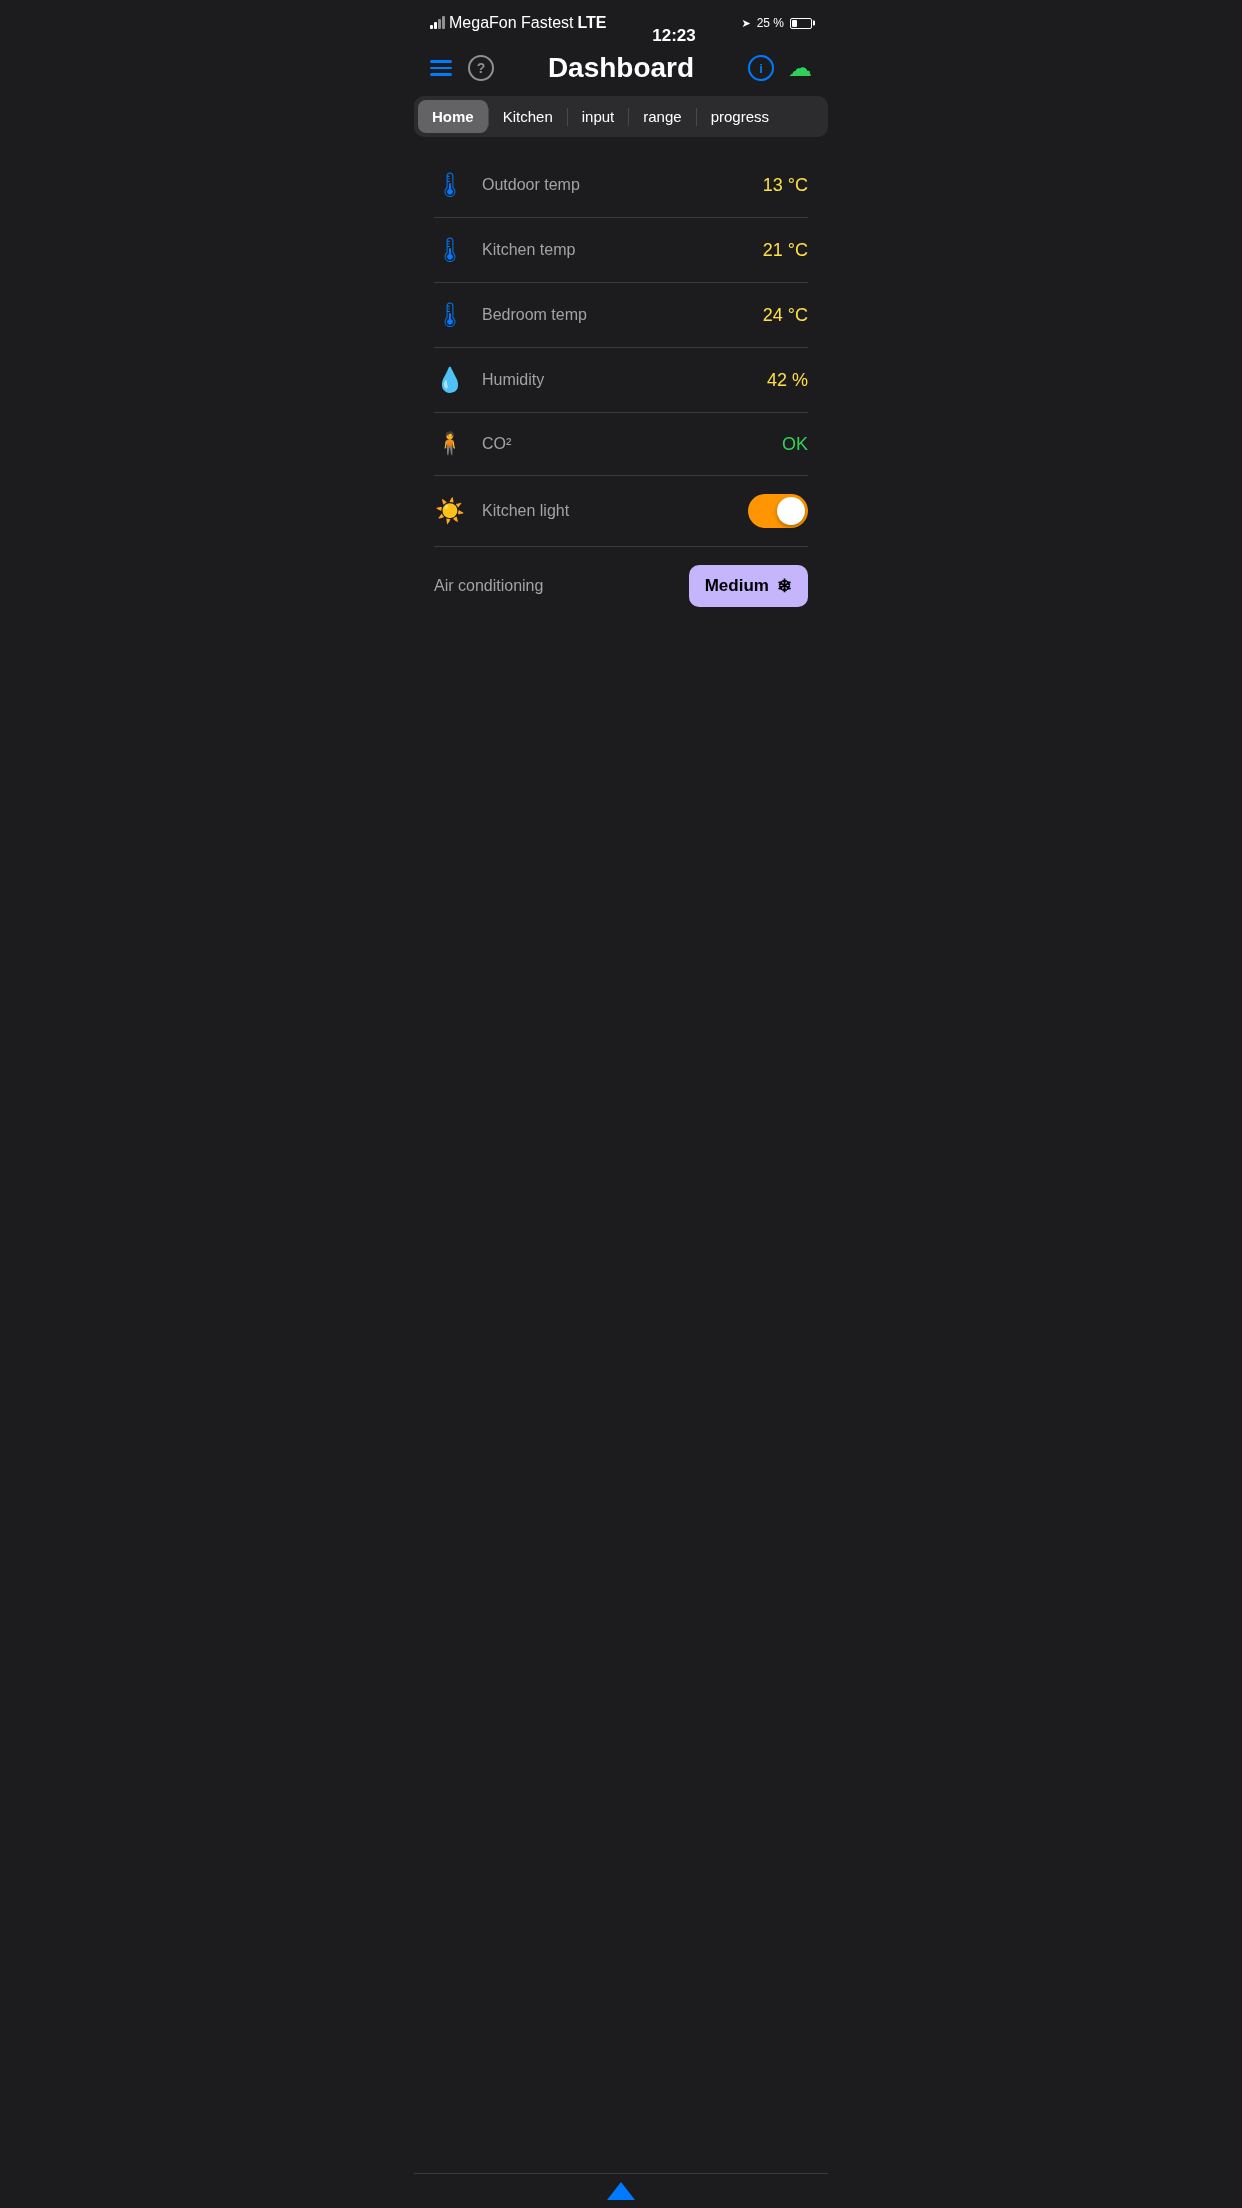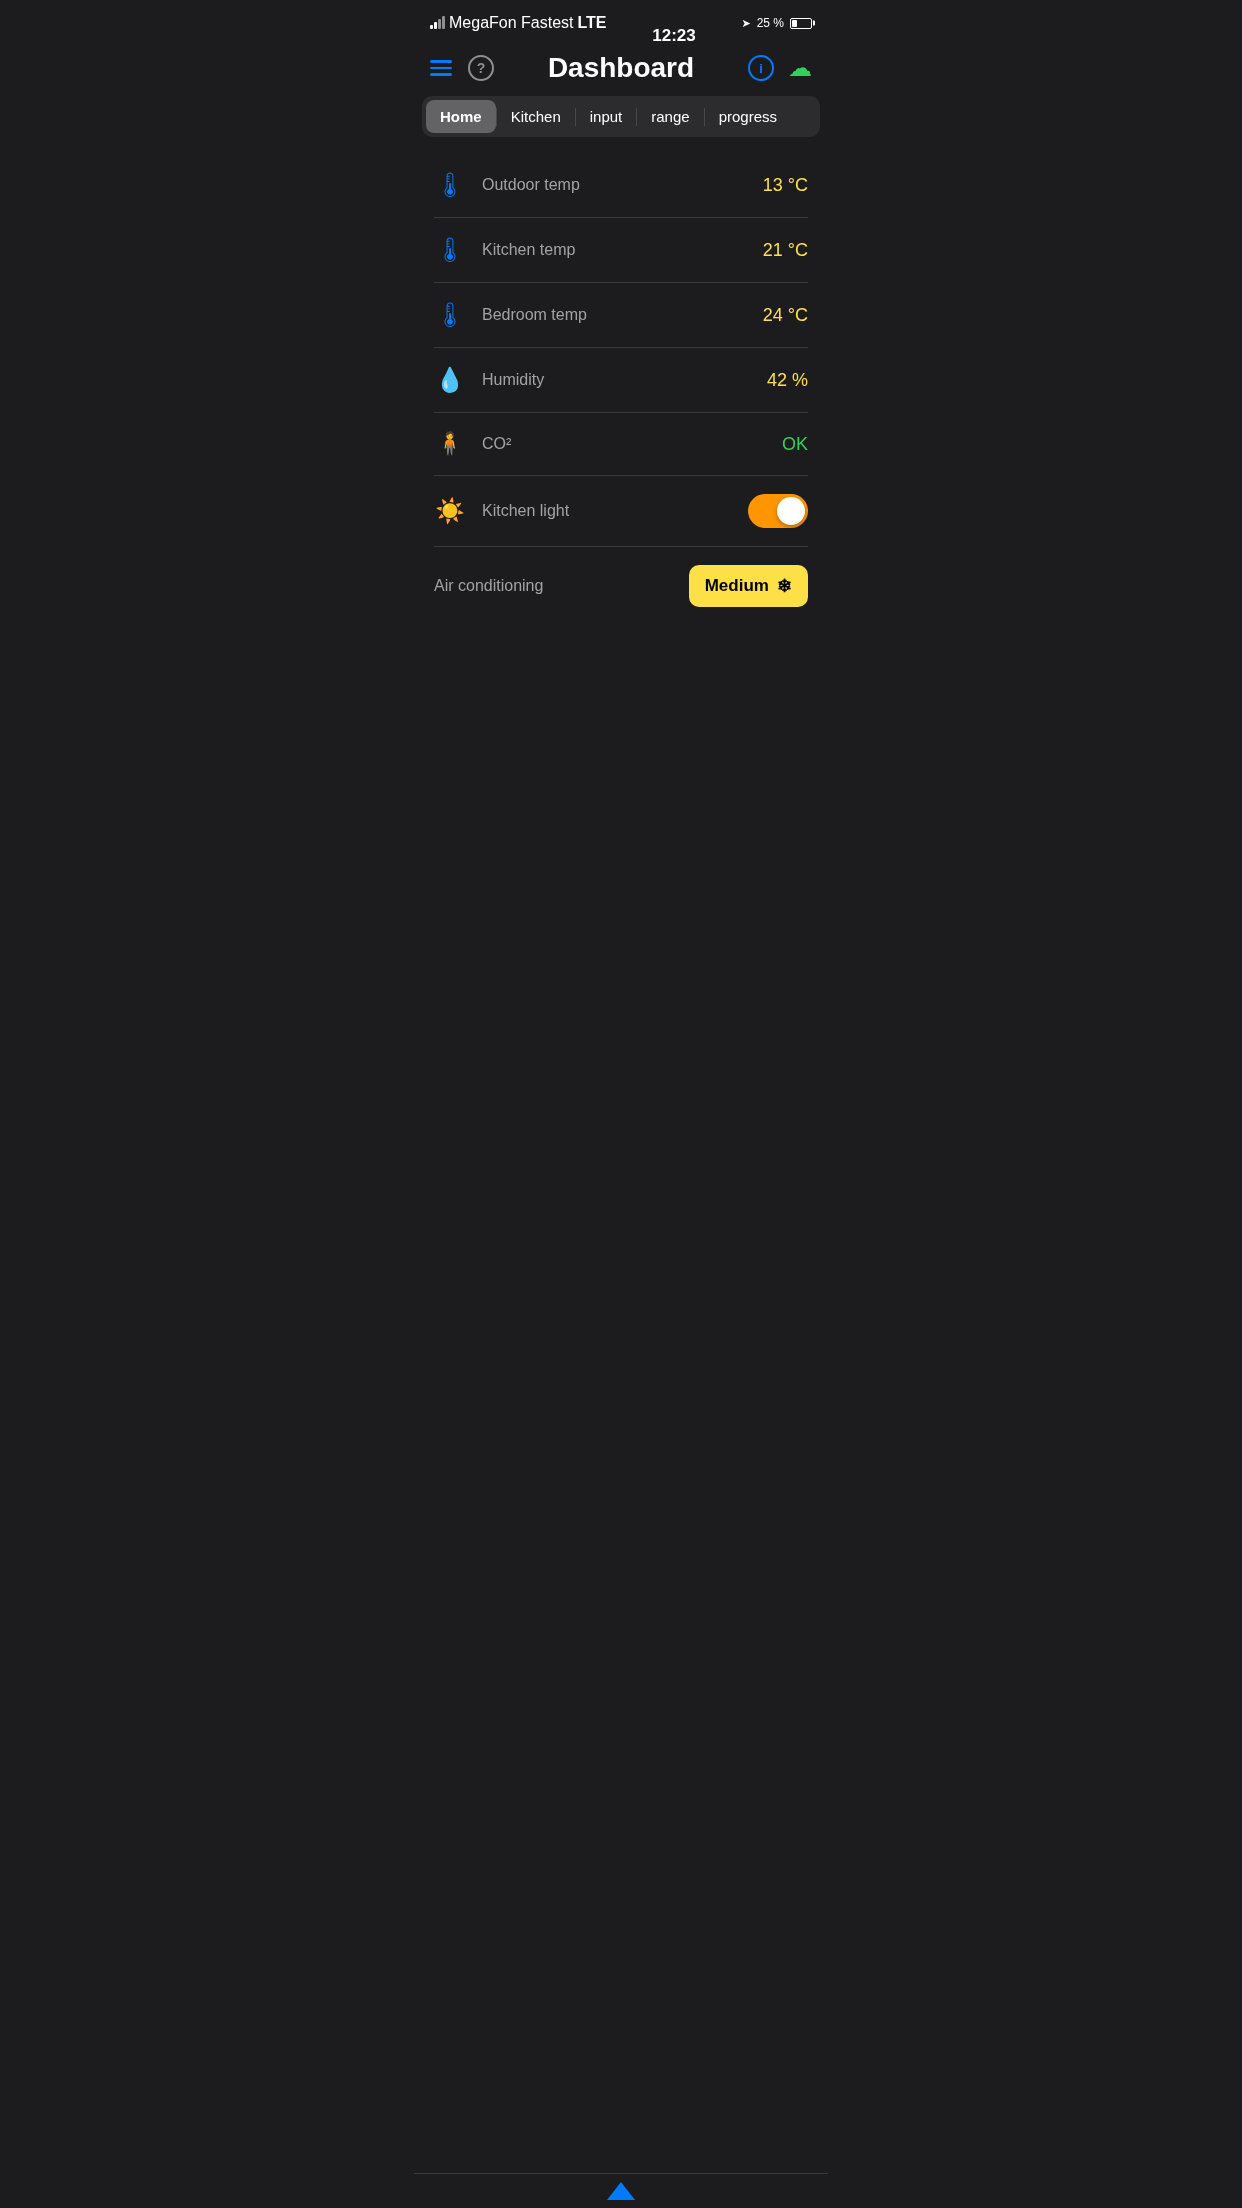--- a/index.html
+++ b/index.html
@@ -175,21 +175,21 @@
       color: #30d158;
       cursor: pointer;
     }
 
     
     .tabs-container {
       display: flex;
       align-items: center;
       background: #2c2c2e;
       border-radius: 10px;
-      margin: 0 8px 8px;
+      margin: 0 0 8px;
       padding: 4px;
       overflow: hidden;
     }
 
     .tab {
       padding: 8px 14px;
       font-size: 15px;
       color: #ffffff;
       cursor: pointer;
       white-space: nowrap;
@@ -266,21 +266,21 @@
       top: 3px;
       width: 28px;
       height: 28px;
       background: #ffffff;
       border-radius: 50%;
       box-shadow: 0 2px 4px rgba(0,0,0,0.3);
     }
 
     
     .ac-button {
-      background: #fde047;
+      background: #c4b5fd;
       border-radius: 10px;
       padding: 10px 16px;
       display: flex;
       align-items: center;
       gap: 8px;
       cursor: pointer;
       border: none;
       color: #000000;
       font-size: 17px;
       font-weight: 600;

